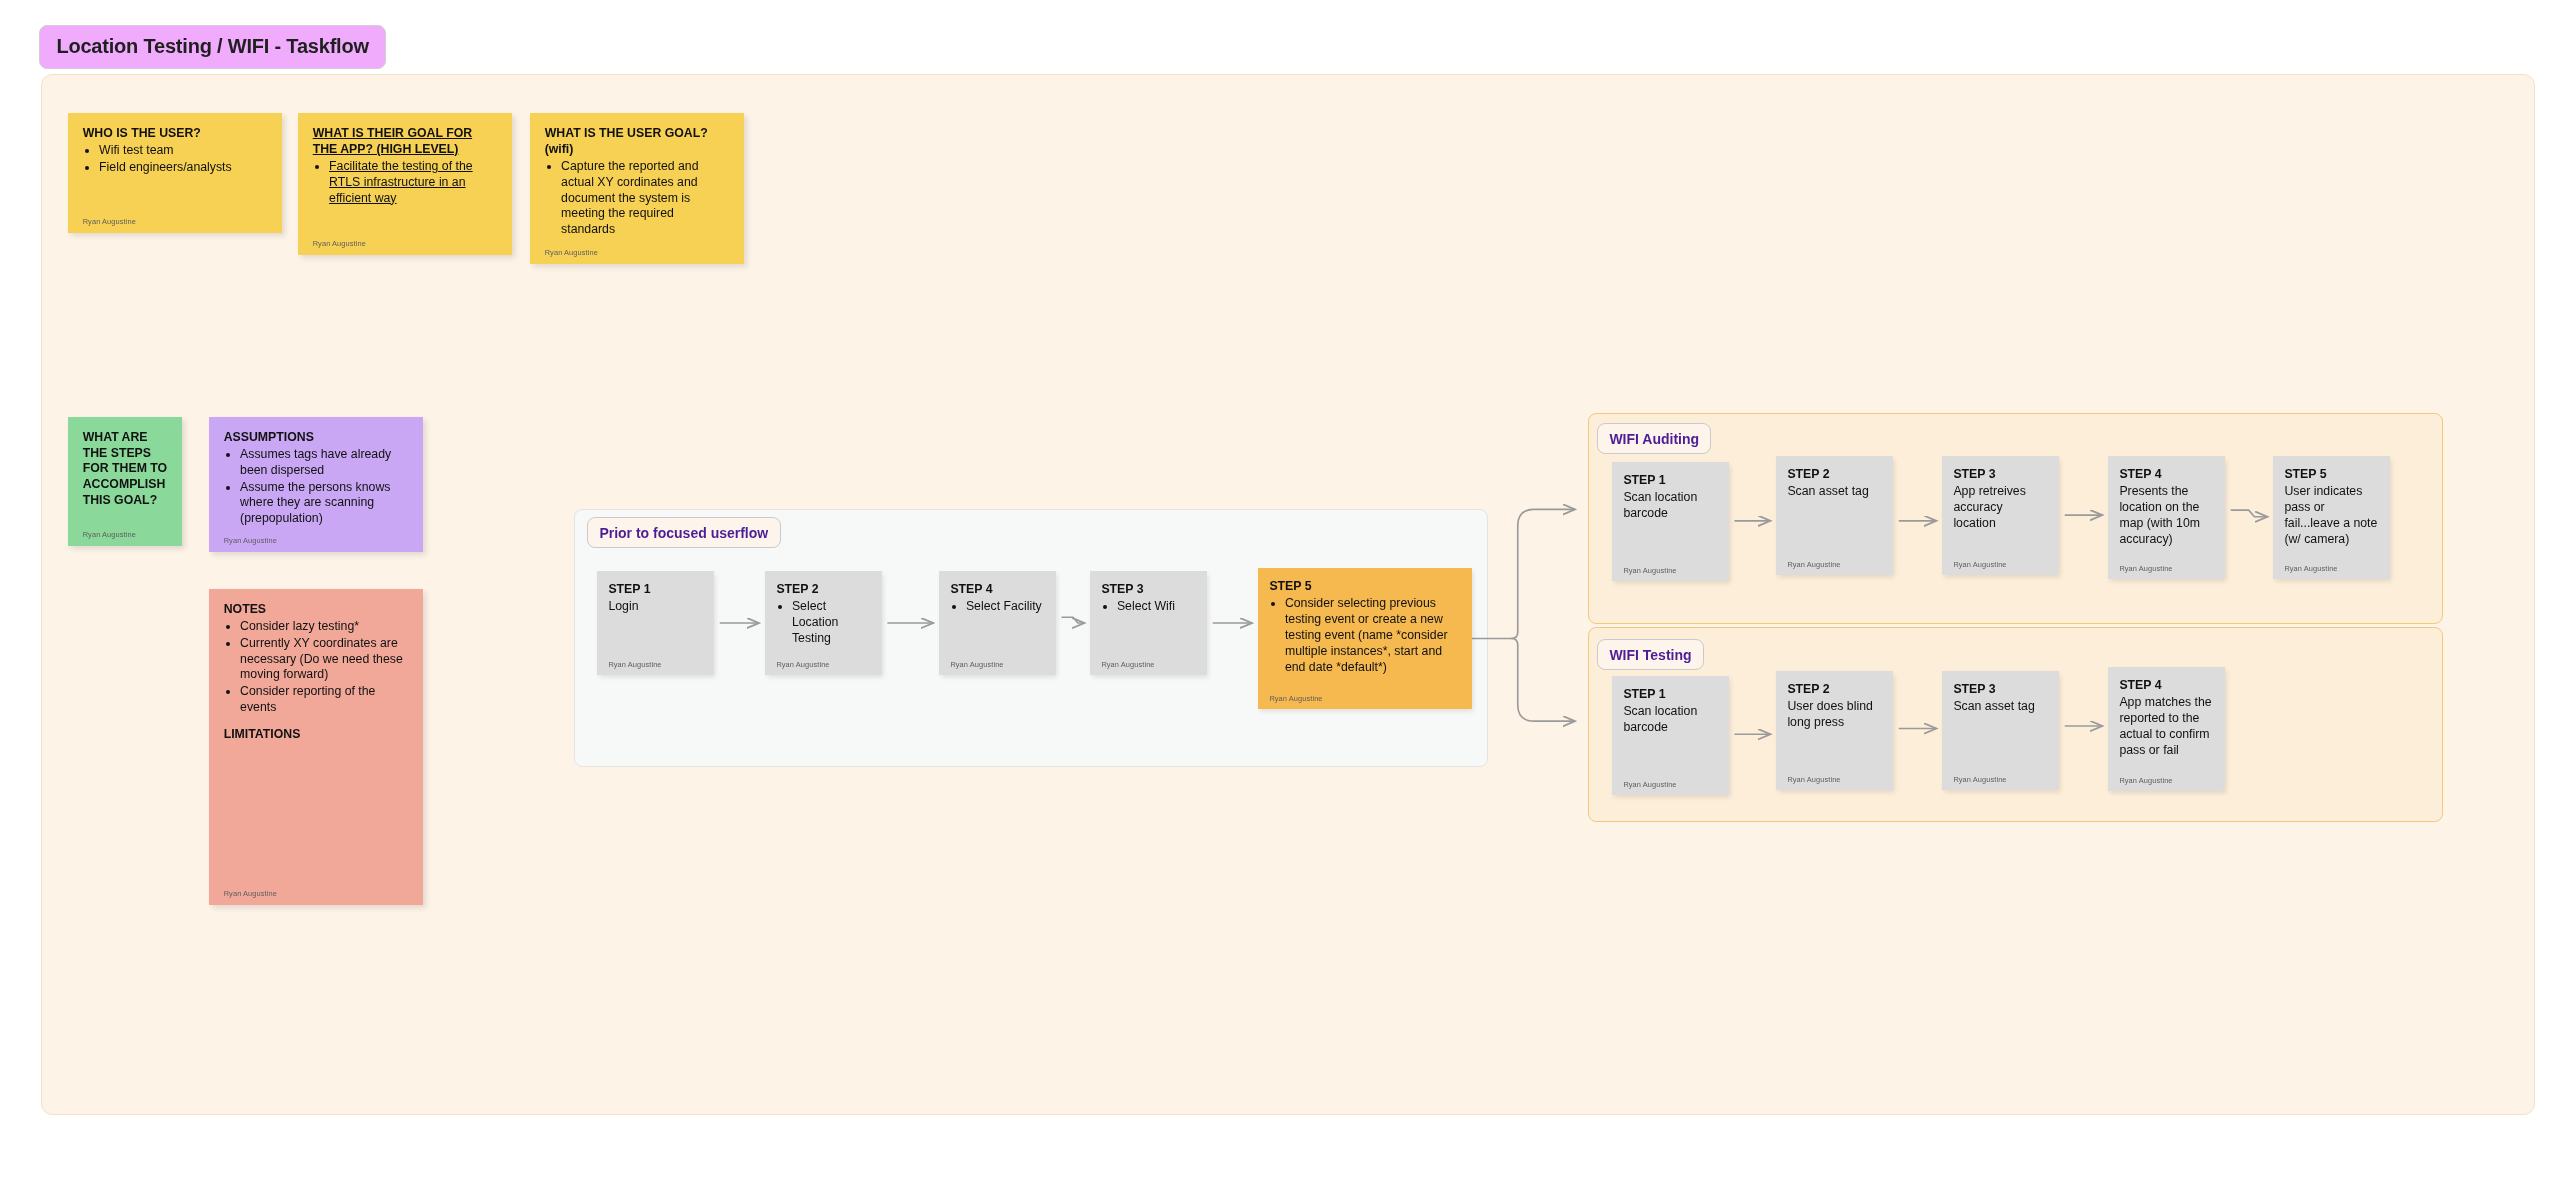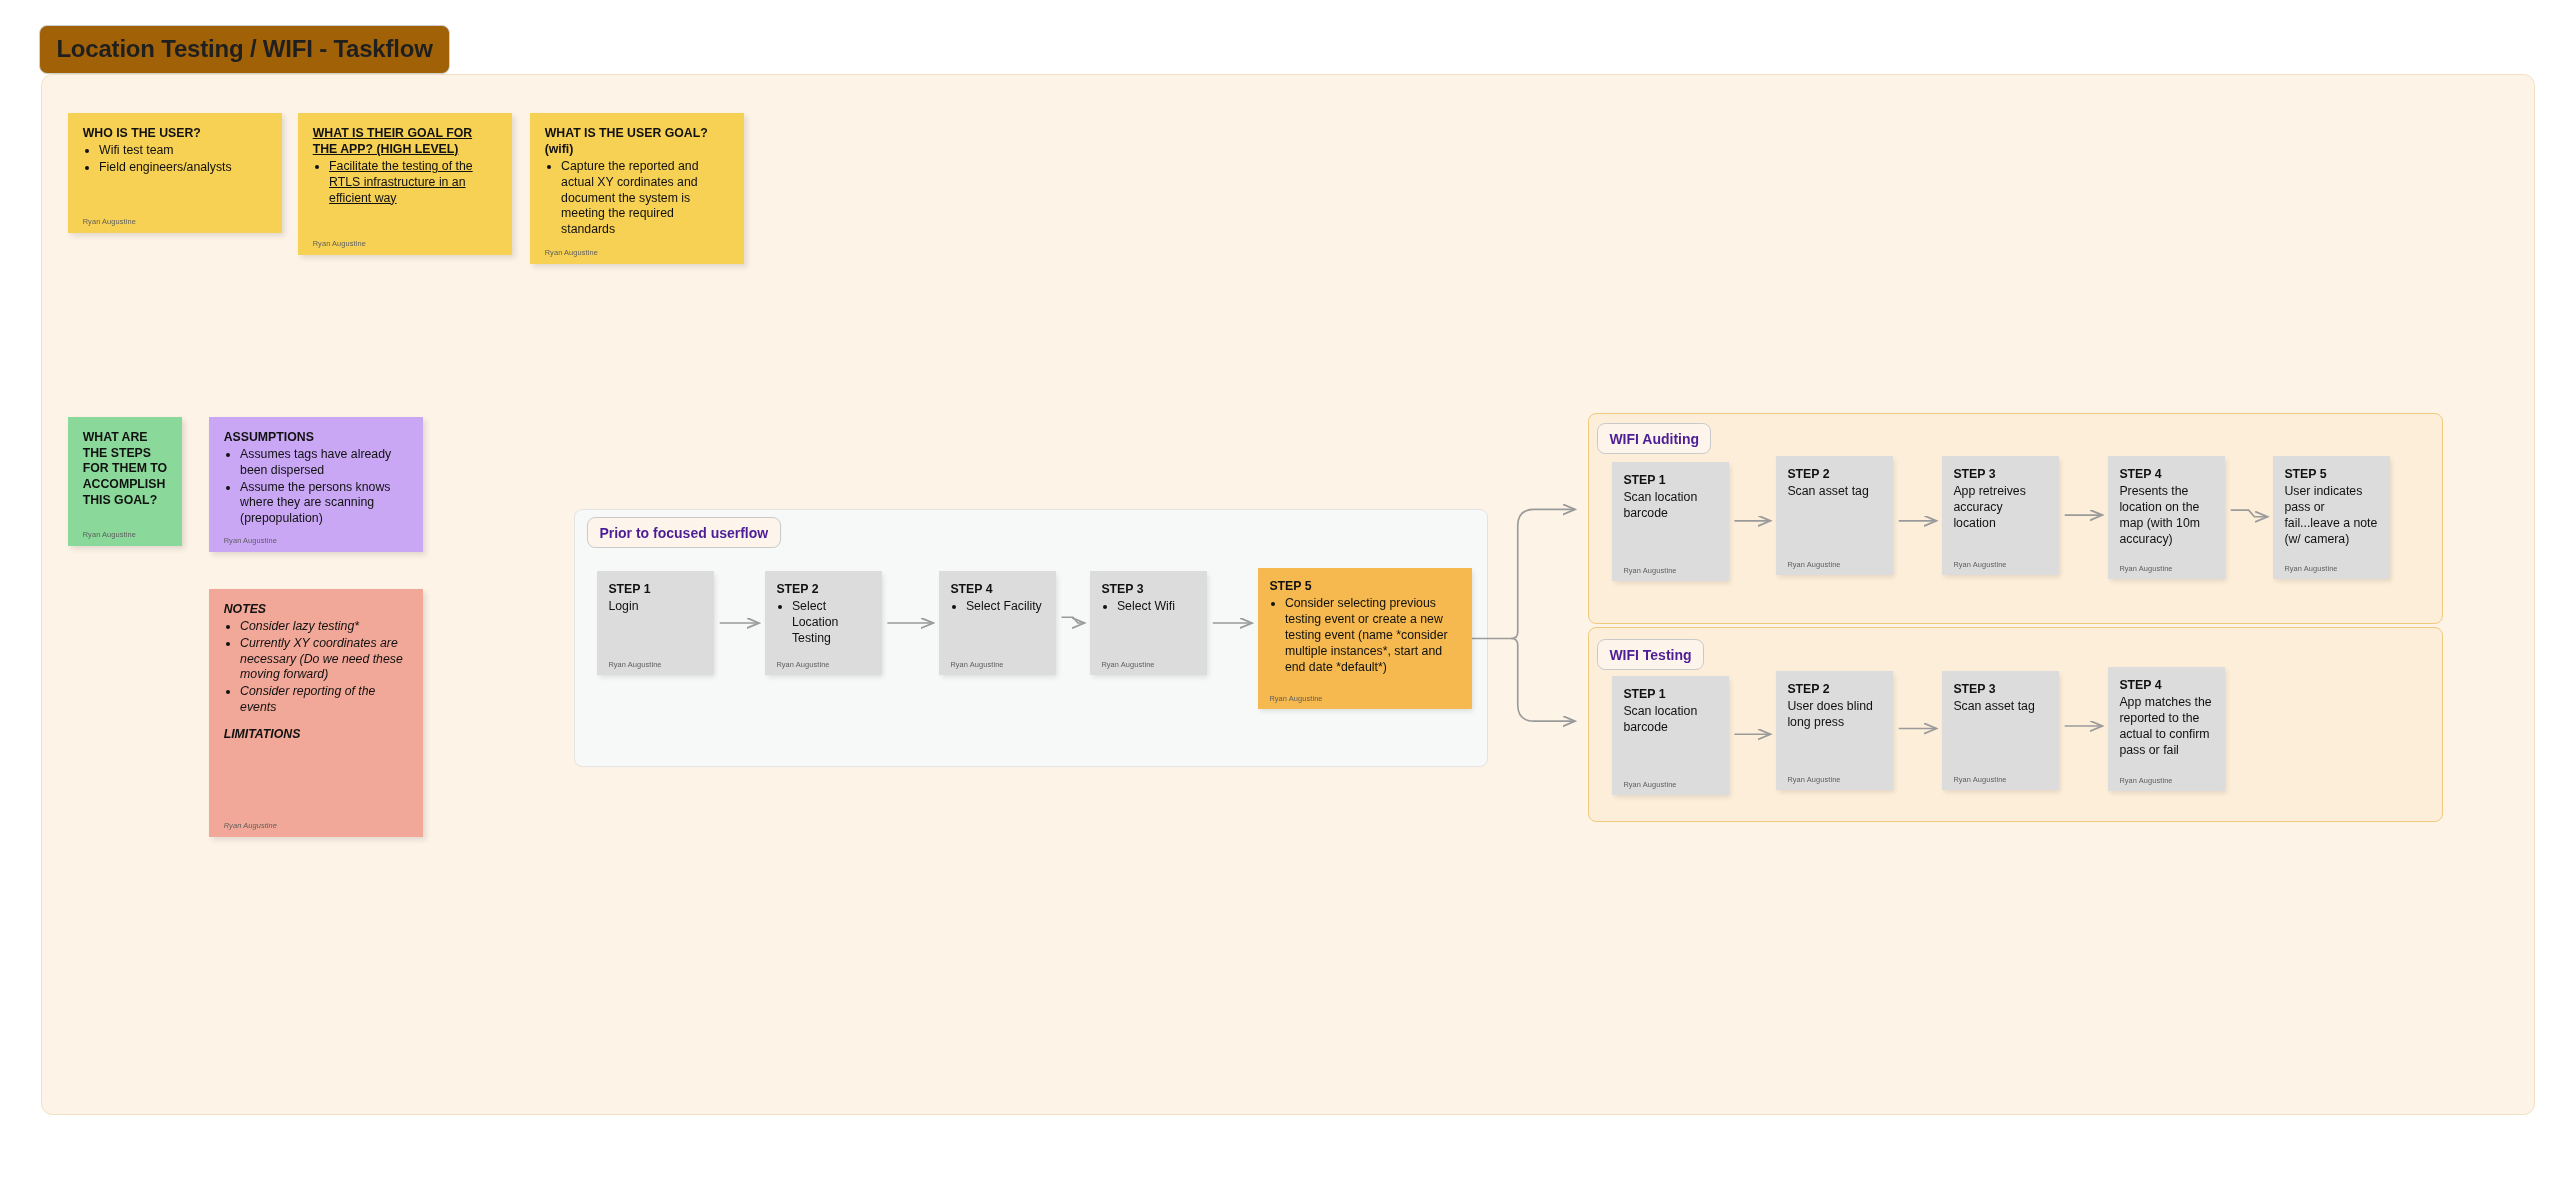--- a/index.html
+++ b/index.html
@@ -5,22 +5,22 @@
   html,body{margin:0;padding:0;}
   body{
     width:2576px;height:1179px;
     background:#ffffff;
     font-family:"Liberation Sans", sans-serif;
     overflow:hidden;
     position:relative;
   }
   .canvas-title{
     position:absolute;left:39px;top:24.5px;
-    background:#a16207;border:0.8px solid #cfcfcf;border-radius:8.2px;
-    padding:9.8px 16.4px;font-size:24px;font-weight:bold;color:#1f1f1f;
+    background:#f0abfc;border:0.8px solid #cfcfcf;border-radius:8.2px;
+    padding:9.8px 16.4px;font-size:20px;font-weight:bold;color:#1f1f1f;
     letter-spacing:-0.2px;white-space:nowrap;
   }
   .board{
     position:absolute;left:41px;top:74px;width:2492px;height:1039px;
     background:#fdf3e7;border:0.8px solid #f3e0c2;border-radius:11.4px;
   }
 
   
   .note{
     position:absolute;box-sizing:border-box;
@@ -104,21 +104,21 @@
 
 <div class="note" style="left:209px;top:417px;width:214px;height:135px;background:#c9a7f5;">
   <div class="nt-title">ASSUMPTIONS</div>
   <ul>
     <li>Assumes tags have already been dispersed</li>
     <li>Assume the persons knows where they are scanning (prepopulation)</li>
   </ul>
   <div class="author">Ryan Augustine</div>
 </div>
 
-<div class="note" style="left:209px;top:589px;width:214px;height:248px;background:#f2a898;font-style:italic;">
+<div class="note" style="left:209px;top:589px;width:214px;height:316px;background:#f2a898;">
   <div class="nt-title">NOTES</div>
   <ul>
     <li>Consider lazy testing*</li>
     <li>Currently XY coordinates are necessary (Do we need these moving forward)</li>
     <li>Consider reporting of the events</li>
   </ul>
   <div class="sub-title">LIMITATIONS</div>
   <div class="author">Ryan Augustine</div>
 </div>
 

